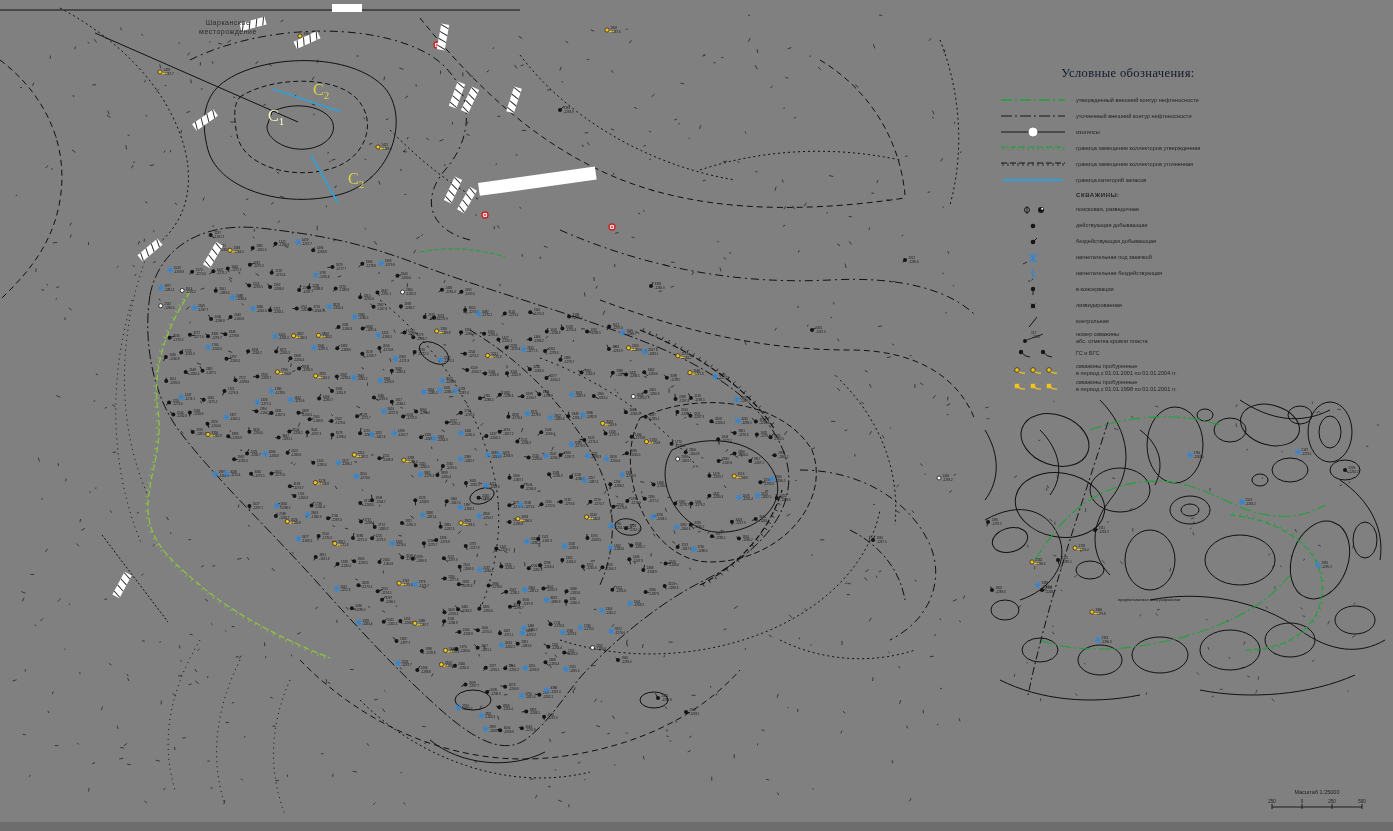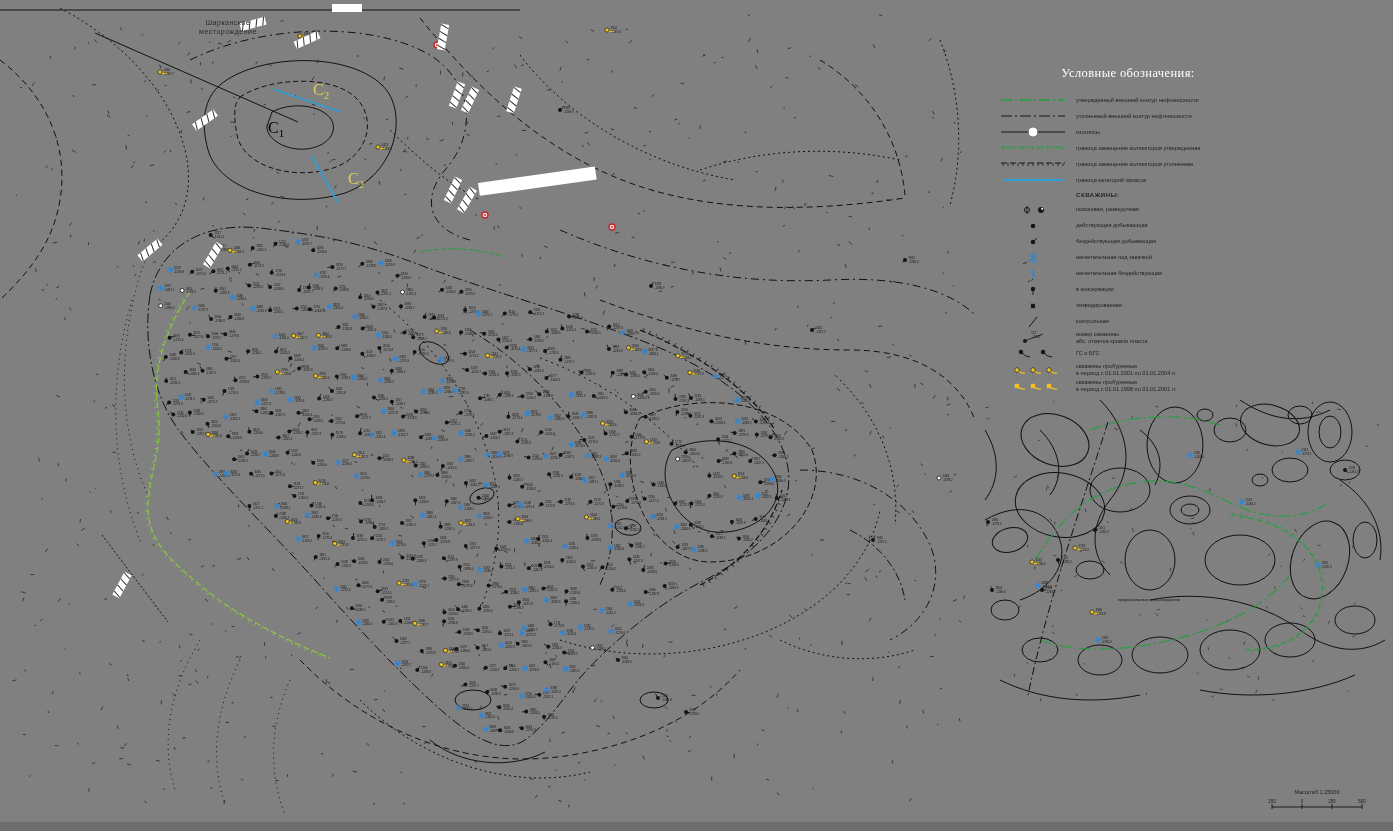--- a/index.html
+++ b/index.html
@@ -20,21 +20,21 @@
     font-family:"Liberation Serif", serif;font-weight:normal;
     font-size:16px;line-height:16px;
   }
   .cat-label sub{font-size:11px;}
   
   #legend{
     left:998px;top:66px;width:260px;color:#1d1d1d;
   }
   #legend .legend-title{
     text-align:center;font-family:"Liberation Serif", serif;
-    font-size:12.5px;color:#ffffff;margin-bottom:11px;letter-spacing:.4px;
+    font-size:12.5px;color:#0f172a;margin-bottom:11px;letter-spacing:.4px;
   }
   .legend-row{display:flex;align-items:center;min-height:13.5px;}
   .legend-key{width:72px;flex:0 0 72px;display:flex;justify-content:center;align-items:center;}
   .legend-label{font-size:5.6px;line-height:6.5px;color:#222;padding-left:6px;}
   .legend-label.header{font-size:6px;font-weight:bold;letter-spacing:.6px;}
   
   #scalebar{
     left:1262px;top:789px;width:110px;text-align:center;color:#1c1c1c;
   }
   #scalebar .scale-text{font-size:5.5px;margin-bottom:2px;}
@@ -2811,21 +2811,21 @@
     <text x="1118" y="601" font-size="4" fill="#141414">предполагаемая зона разработки</text>
   </svg>
 
 <div class="abs" id="field-title">
   <div>Шарканское</div>
   <div>месторождение</div>
 </div>
 
 <div id="cat-labels">
     <div class="abs cat-label" style="left: 313px; top: 82px; color: rgb(221, 208, 74);"><span>С</span><sub>2</sub></div>
-    <div class="abs cat-label" style="left: 268px; top: 120px; color: #000000;"><span>С</span><sub>1</sub></div>
+    <div class="abs cat-label" style="left: 268px; top: 108px; color: #fef9c3;"><span>С</span><sub>1</sub></div>
     <div class="abs cat-label" style="left: 348px; top: 171px; color: rgb(221, 208, 74);"><span>С</span><sub>2</sub></div>
   </div>
 
 <div class="abs" id="legend">
   <div class="legend-title">Условные обозначения:</div>
   <div id="legend-items">
       <div class="legend-row">
         <span class="legend-key">
           <svg width="70" height="16" viewBox="0 0 70 16">
             <path d="M2,8 H66" stroke="#21a03c" stroke-width="1.3" stroke-dasharray="11,3,2,3" fill="none"></path>

